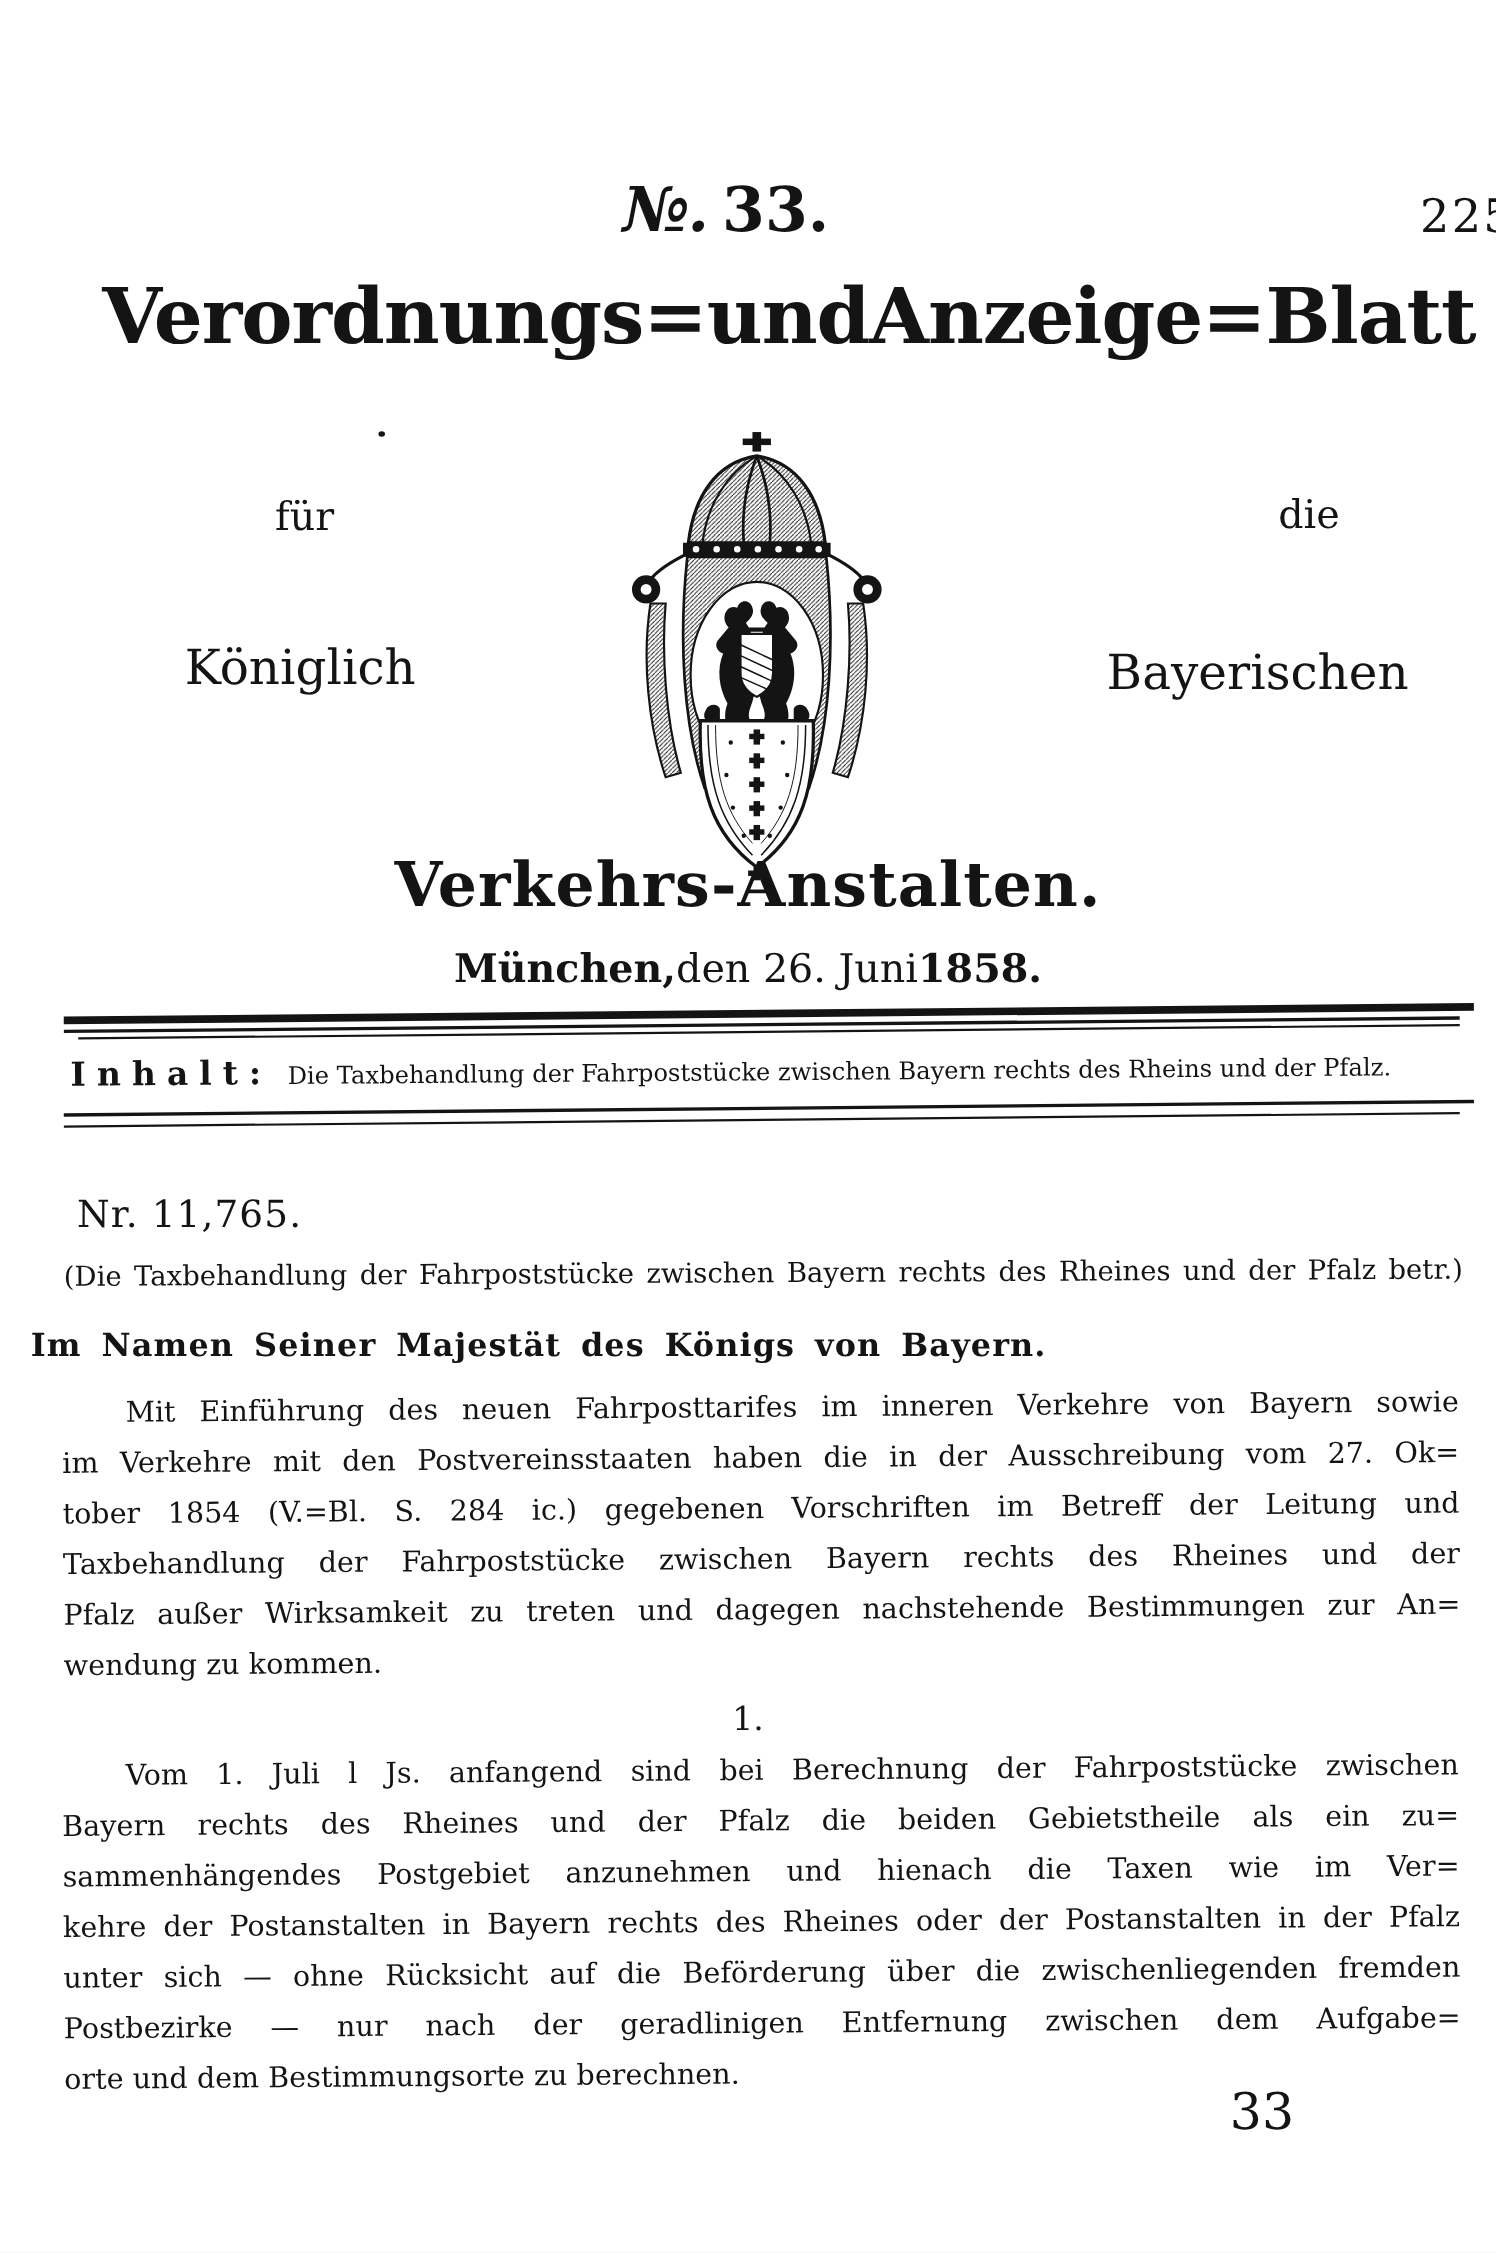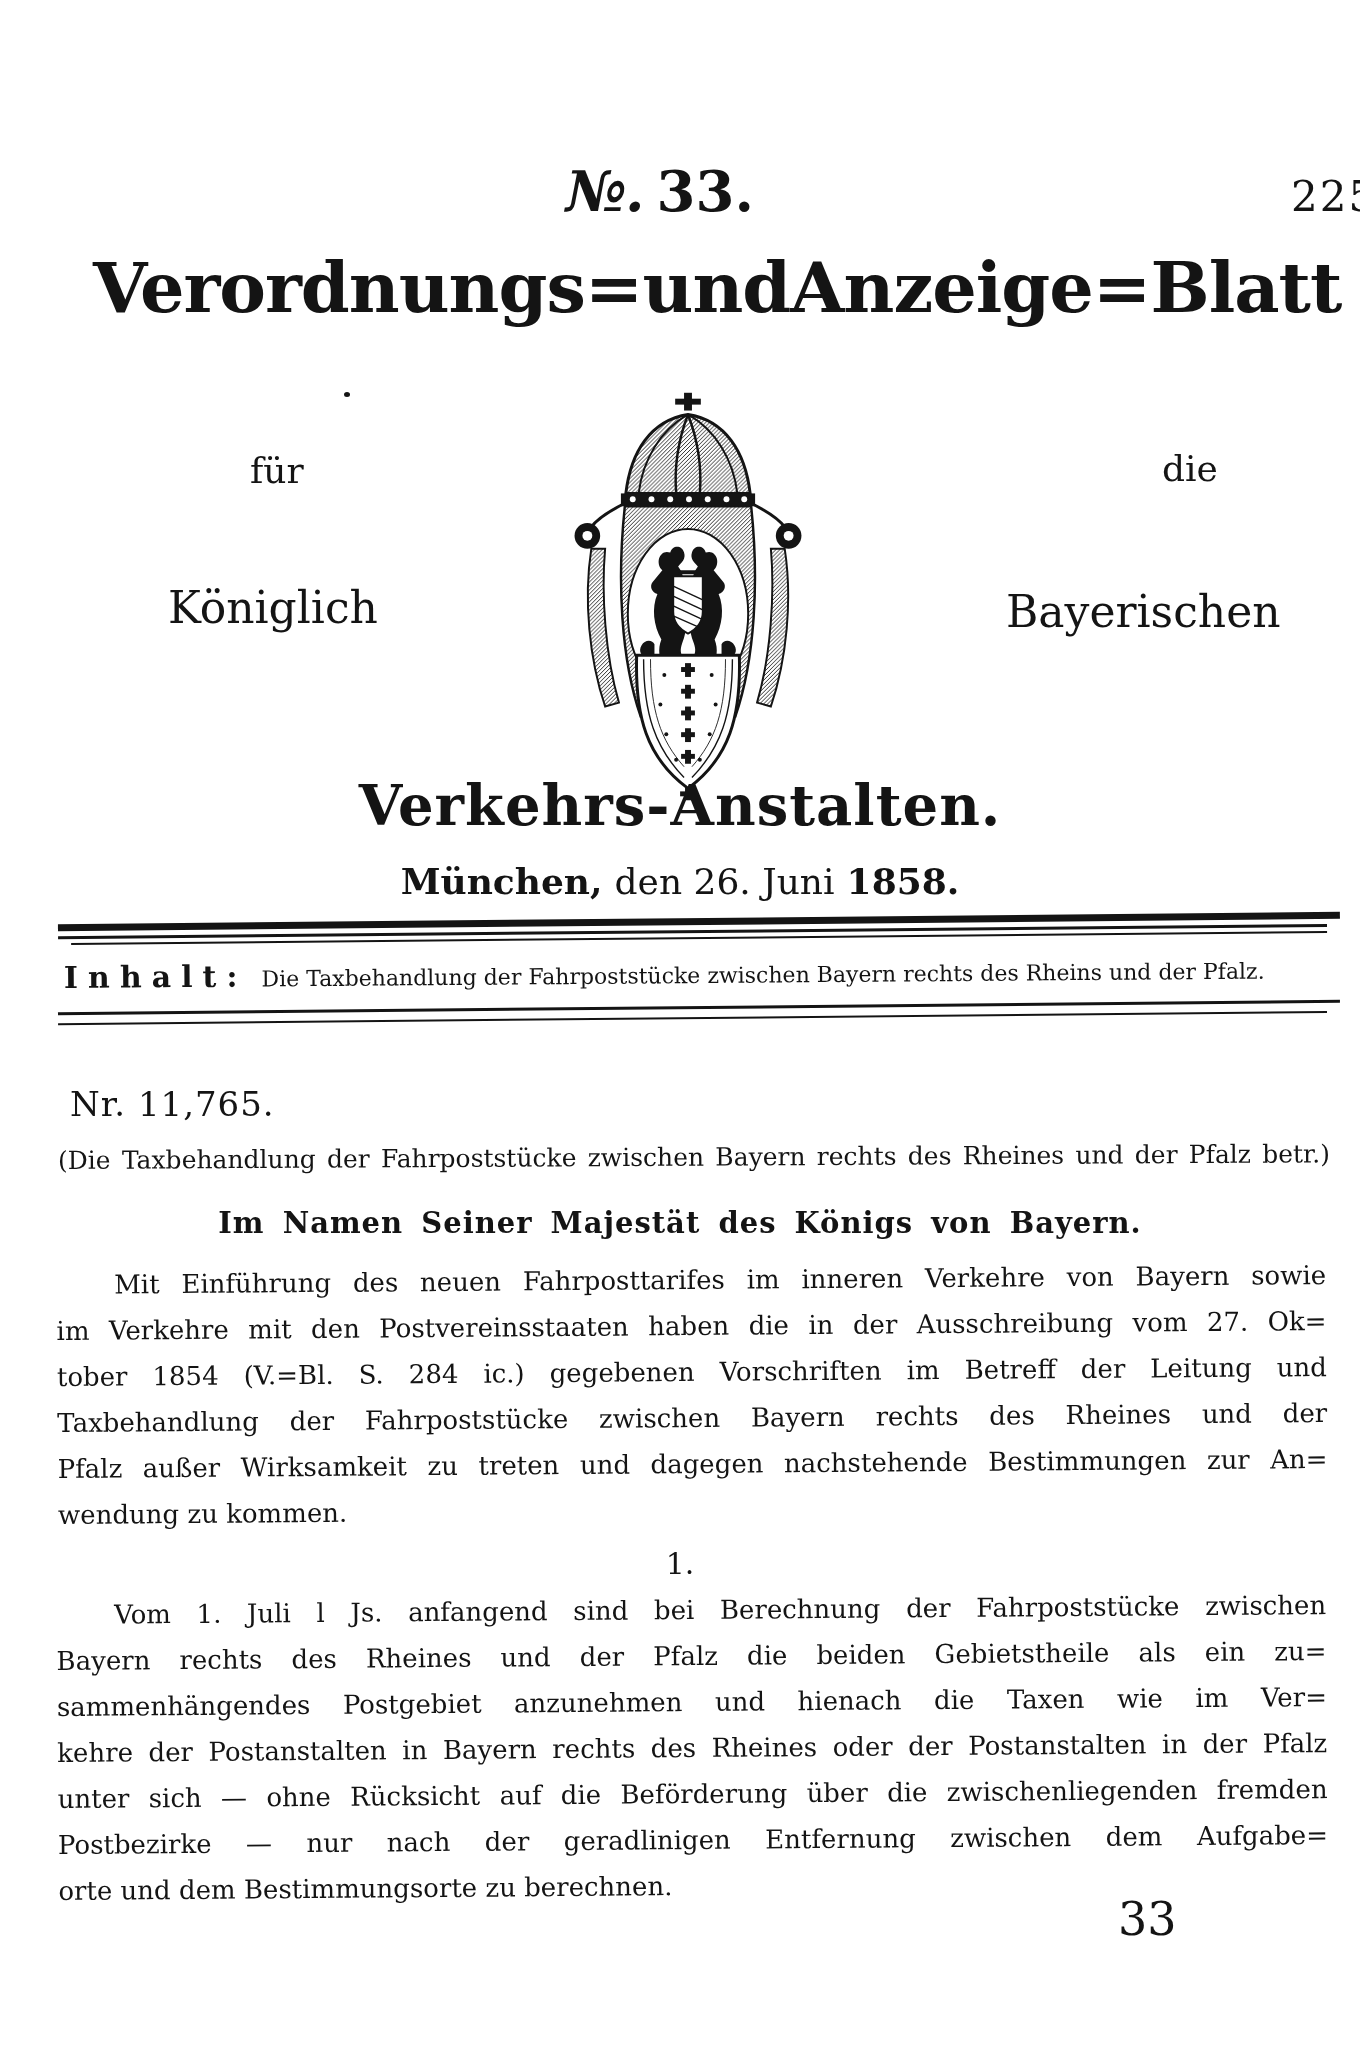--- a/index.html
+++ b/index.html
@@ -19,21 +19,21 @@
   .main-title{top:246px;left:45px;right:45px;display:flex;justify-content:space-between;
     font-size:70px;font-weight:bold;letter-spacing:-1px;white-space:nowrap;margin-left:48px;}
   .word-fur{top:450px;left:250px;font-size:36px;}
   .word-die{top:448px;left:1162px;font-size:36px;}
   .word-koeniglich{top:582px;left:168px;font-size:44px;}
   .word-bayerischen{top:586px;left:1006px;font-size:44px;}
   .emblem{top:388px;left:540px;}
   .subtitle{top:772px;left:0;right:0;text-align:center;font-size:56px;font-weight:bold;
     letter-spacing:1px;}
   .dateline{top:860px;left:0;right:0;display:flex;justify-content:center;align-items:baseline;
-    gap:12px;font-size:36px;}
+    font-size:36px;}
   .dateline .b{font-weight:bold;}
 
   
   .rule-band{left:58px;right:20px;transform:rotate(-0.55deg);transform-origin:50% 50%;}
   .rule-band .rl{background:#141414;}
   .band-top{top:918px;}
   .band-top .r1{height:7px;margin-bottom:5px;}
   .band-top .r2{height:3px;margin-bottom:4px;width:99%;}
   .band-top .r3{height:2px;margin-left:1%;width:98%;}
   .band-bottom{top:1006px;}
@@ -43,22 +43,22 @@
   
   .inhalt-row{top:960px;left:64px;right:40px;display:flex;align-items:baseline;
     transform:rotate(-0.45deg);transform-origin:0 50%;}
   .inhalt-label{font-size:30px;font-weight:bold;letter-spacing:10px;white-space:nowrap;}
   .inhalt-text{font-size:22px;margin-left:14px;white-space:nowrap;}
 
   
   .article-number{top:1084px;left:70px;font-size:34px;letter-spacing:1px;}
   .subject-line{top:1146px;left:58px;right:30px;font-size:25px;
     text-align:justify;text-align-last:justify;transform:rotate(-0.3deg);transform-origin:0 50%;}
-  .proclamation{top:1206px;left:0;right:0;text-align:center;font-size:29px;font-weight:bold;
-    word-spacing:7px;letter-spacing:1px;}
+  .proclamation{top:1206px;left:0;right:0;text-align:left;font-size:29px;font-weight:bold;
+    word-spacing:7px;letter-spacing:1px;padding-left:28px;}
   .para{left:56px;right:34px;font-size:26px;line-height:46px;
     transform:rotate(-0.45deg);transform-origin:0 0;}
   .para-1{top:1262px;}
   .para-2{top:1592px;}
   .para .tline{text-align:justify;text-align-last:justify;}
   .para .tline:first-child{text-indent:58px;}
   .para .tline-last{text-align-last:left;}
   .section-number{top:1546px;left:0;right:0;text-align:center;font-size:30px;}
   .sheet-number{top:1892px;left:1118px;font-size:46px;}
 

